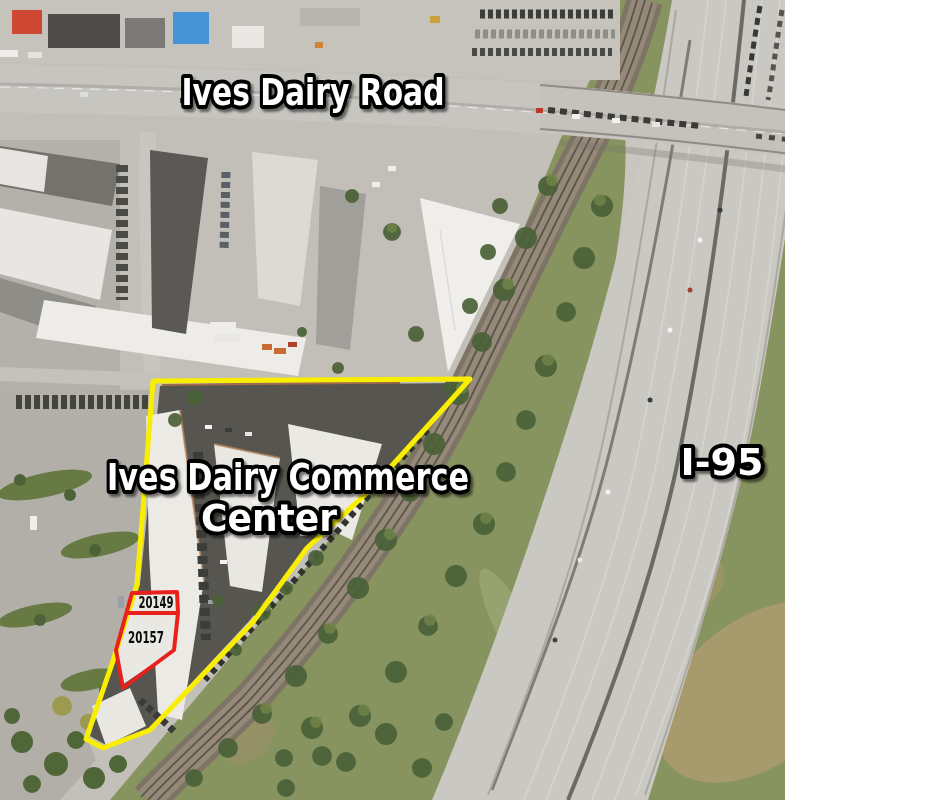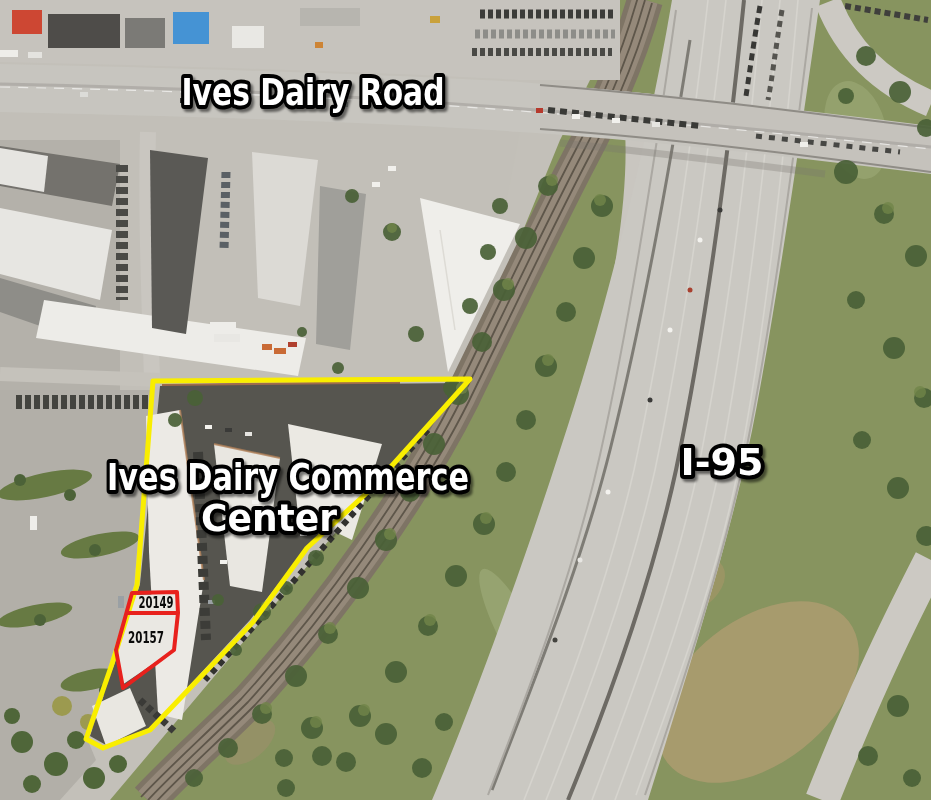--- a/index.html
+++ b/index.html
@@ -1,16 +1,16 @@
 <!DOCTYPE html>
 <html><head>
 <meta charset="utf-8">
 <style>
   html,body{margin:0;padding:0;background:#ffffff;}
-  .stage{width:931px;height:800px;position:relative;overflow:hidden;}
+  .stage{width:785px;height:800px;position:relative;overflow:hidden;}
   .stage svg{display:block;}
   text.map-label{
     font-family:"DejaVu Sans",sans-serif;
     font-weight:bold;
     paint-order:stroke;
     stroke-linejoin:round;
     stroke-linecap:round;
   }
   text.parcel-label{
     font-family:"DejaVu Sans",sans-serif;

